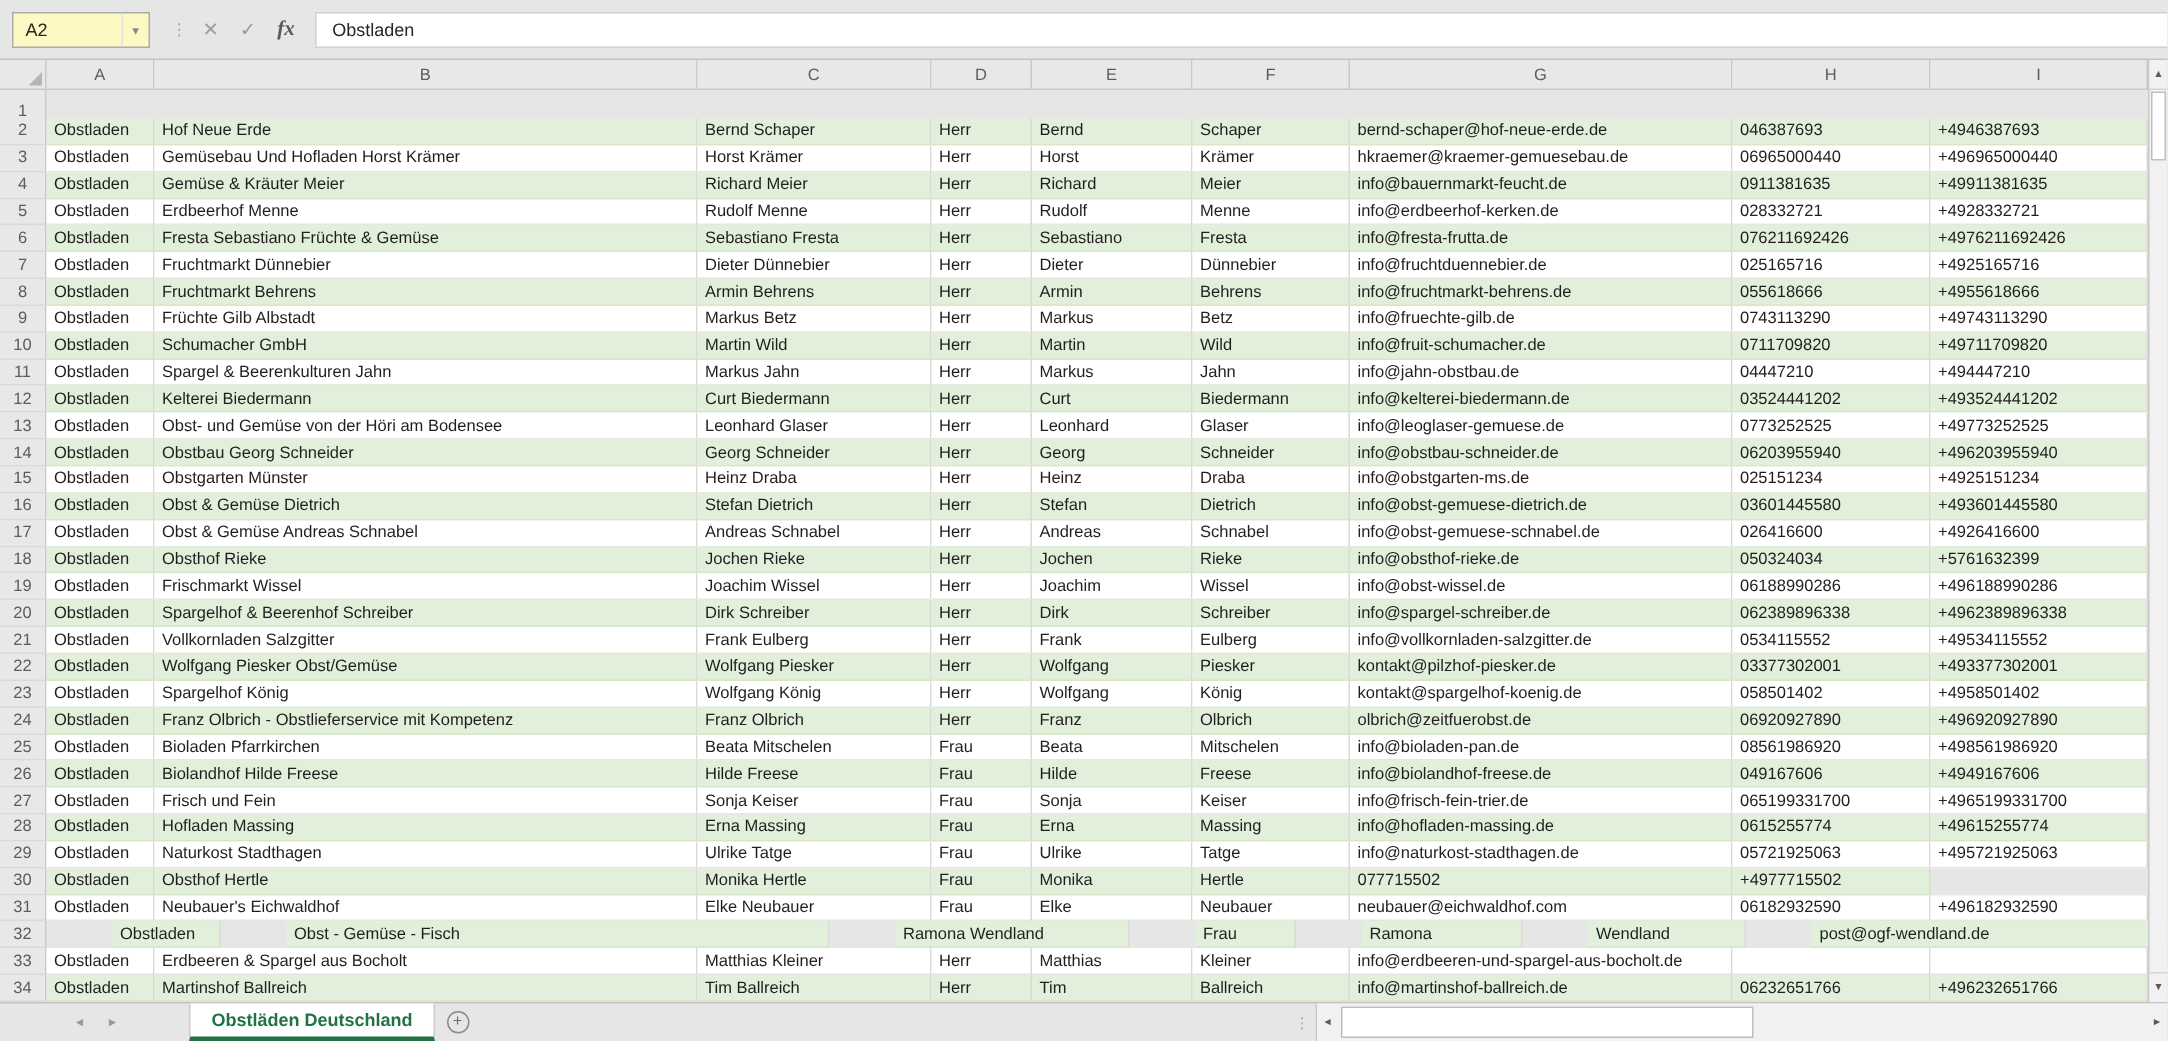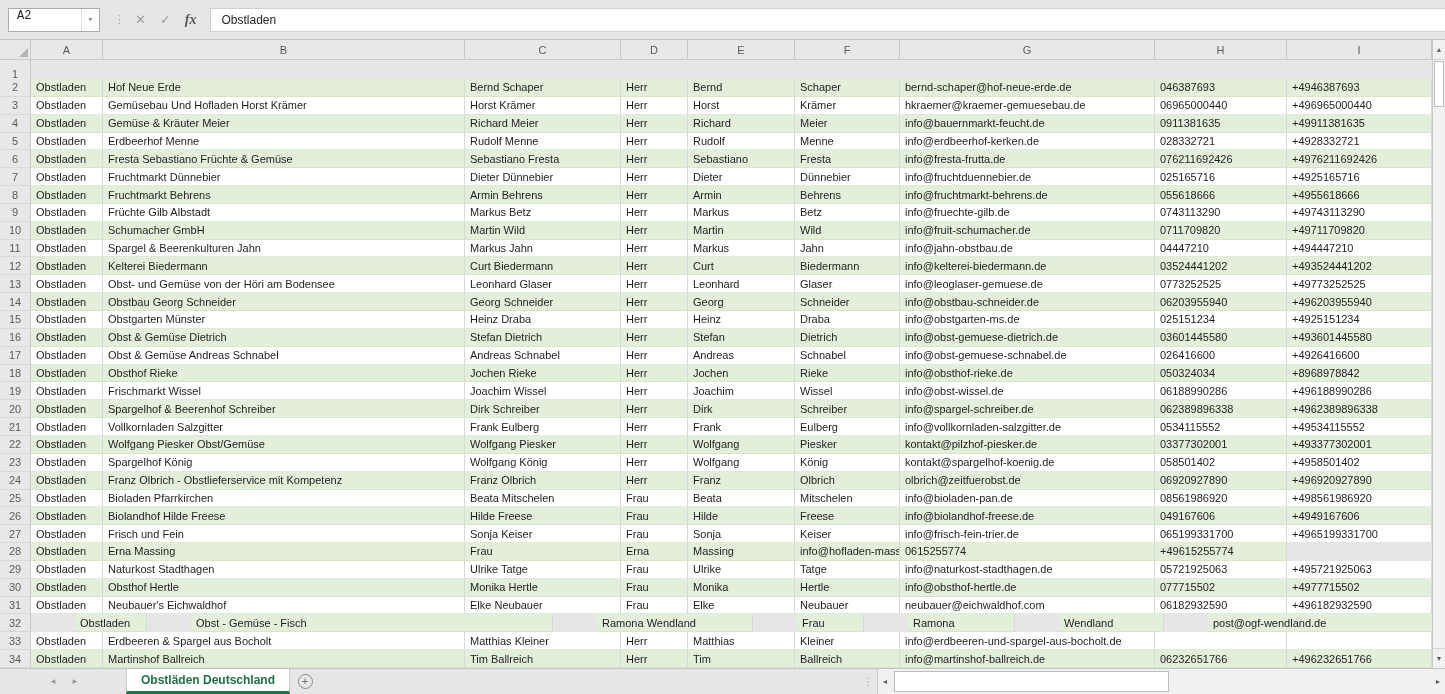--- a/index.html
+++ b/index.html
@@ -2,23 +2,23 @@
 <html><head>
 <meta charset="utf-8">
 <style>
   * { box-sizing: border-box; margin: 0; padding: 0; }
   html,body { width:1445px; height:694px; overflow:hidden;
     font-family:"Liberation Sans", sans-serif; background:#e6e6e6; }
 
   
   .toolbar { height:40px; background:#e6e6e6; border-bottom:1px solid #c3c3c3;
     display:flex; align-items:center; position:relative; }
-  .namebox { width:92px; height:24px; margin-left:8px; background:#ffffff;
-    border:1px solid #ababab; display:flex; align-items:flex-start; font-size:12px;
-    color:#262626;font-family:Liberation Mono, monospace; }
+  .namebox { width:92px; height:24px; margin-left:8px; background:#fef9c3;
+    border:1px solid #ababab; display:flex; align-items:center; font-size:12px;
+    color:#262626; }
   .namebox .ref { flex:1; padding-left:8px; }
   .namebox .dd { width:18px; height:100%; border-left:1px solid #e1e1e1;
     display:flex; align-items:center; justify-content:center; color:#8a8a8a; font-size:9px; }
   .vdots { color:#a6a6a6; font-size:11px; letter-spacing:0; margin:0 10px 0 14px; }
   .fbtns { display:flex; align-items:center; gap:14px; margin-right:14px; }
   .fbtn { font-size:13px; color:#9b9b9b; }
   .fbtn.fx { color:#595959; font-style:italic; font-family:Liberation Serif, serif;
     font-size:14px; font-weight:bold; }
   .fx-input { flex:1; height:24px; background:#fff; border:1px solid #d0d0d0;
     border-right:none; display:flex; align-items:center; padding-left:10px;
@@ -357,21 +357,21 @@
         <div class="trow band" style="grid-template-columns: 31px 72px 362px 156px 67px 107px 105px 255px 132px 145px;">
           <div class="gut">18</div>
           <div class="cell">Obstladen</div>
           <div class="cell">Obsthof Rieke</div>
           <div class="cell">Jochen Rieke</div>
           <div class="cell">Herr</div>
           <div class="cell">Jochen</div>
           <div class="cell">Rieke</div>
           <div class="cell">info@obsthof-rieke.de</div>
           <div class="cell">050324034</div>
-          <div class="cell">+8968978842</div>
+          <div class="cell">+5761632399</div>
         </div>
         <div class="trow" style="grid-template-columns: 31px 72px 362px 156px 67px 107px 105px 255px 132px 145px;">
           <div class="gut">19</div>
           <div class="cell">Obstladen</div>
           <div class="cell">Frischmarkt Wissel</div>
           <div class="cell">Joachim Wissel</div>
           <div class="cell">Herr</div>
           <div class="cell">Joachim</div>
           <div class="cell">Wissel</div>
           <div class="cell">info@obst-wissel.de</div>
@@ -470,20 +470,21 @@
           <div class="cell">Frau</div>
           <div class="cell">Sonja</div>
           <div class="cell">Keiser</div>
           <div class="cell">info@frisch-fein-trier.de</div>
           <div class="cell">065199331700</div>
           <div class="cell">+4965199331700</div>
         </div>
         <div class="trow band" style="grid-template-columns: 31px 72px 362px 156px 67px 107px 105px 255px 132px 145px;">
           <div class="gut">28</div>
           <div class="cell">Obstladen</div>
+          <div class="cell">Hofladen Massing</div>
           <div class="cell">Erna Massing</div>
           <div class="cell">Frau</div>
           <div class="cell">Erna</div>
           <div class="cell">Massing</div>
           <div class="cell">info@hofladen-massing.de</div>
           <div class="cell">0615255774</div>
           <div class="cell">+49615255774</div>
         </div>
         <div class="trow" style="grid-template-columns: 31px 72px 362px 156px 67px 107px 105px 255px 132px 145px;">
           <div class="gut">29</div>
@@ -498,21 +499,20 @@
           <div class="cell">+495721925063</div>
         </div>
         <div class="trow band" style="grid-template-columns: 31px 72px 362px 156px 67px 107px 105px 255px 132px 145px;">
           <div class="gut">30</div>
           <div class="cell">Obstladen</div>
           <div class="cell">Obsthof Hertle</div>
           <div class="cell">Monika Hertle</div>
           <div class="cell">Frau</div>
           <div class="cell">Monika</div>
           <div class="cell">Hertle</div>
-          <div class="cell">info@obsthof-hertle.de</div>
           <div class="cell">077715502</div>
           <div class="cell">+4977715502</div>
         </div>
         <div class="trow" style="grid-template-columns: 31px 72px 362px 156px 67px 107px 105px 255px 132px 145px;">
           <div class="gut">31</div>
           <div class="cell">Obstladen</div>
           <div class="cell">Neubauer's Eichwaldhof</div>
           <div class="cell">Elke Neubauer</div>
           <div class="cell">Frau</div>
           <div class="cell">Elke</div>

